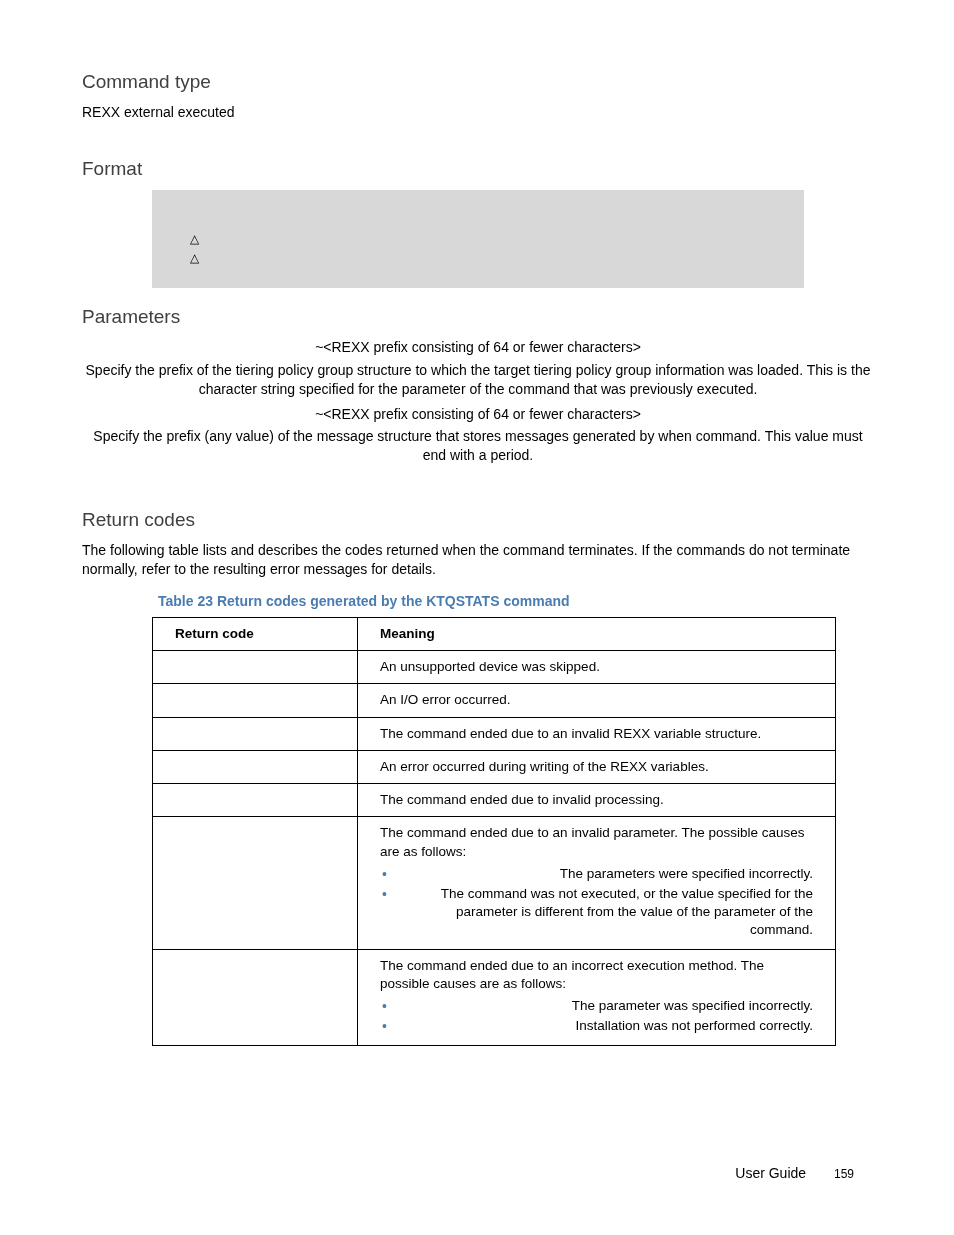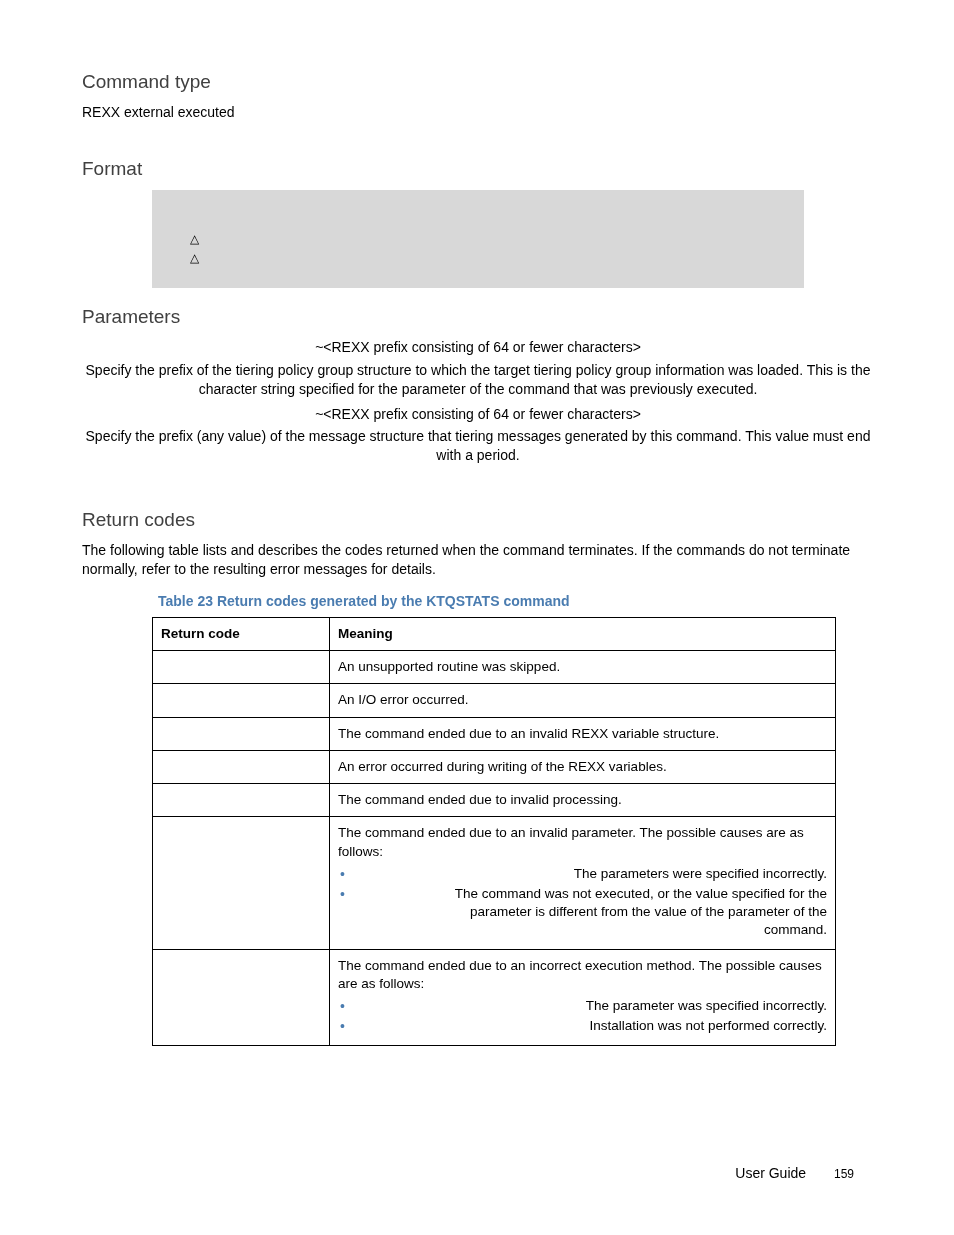--- a/index.html
+++ b/index.html
@@ -59,21 +59,21 @@
     margin: 14px 0 8px 76px;
     font-size: 14px;
   }
   table.codes {
     border-collapse: collapse;
     margin-left: 70px;
     width: 684px;
   }
   table.codes th, table.codes td {
     border: 1px solid #000;
-    padding: 7px 8px;
+    padding: 7px 22px;
     vertical-align: top;
     text-align: left;
     font-size: 13.5px;
     line-height: 1.35;
   }
   table.codes th {
     font-weight: bold;
   }
   table.codes .col1 {
     width: 160px;
@@ -132,42 +132,42 @@
   </div>
 
   <h2 class="section-heading">Parameters</h2>
 
   <p class="body-text param-label-centered">~&lt;REXX prefix consisting of 64 or fewer characters&gt;</p>
   <p class="body-text indent2">
     <span>Specify the prefix of the tiering policy group structure to which the target tiering policy group in­formation was loaded. This is the character string specified for the </span><span> parameter of the </span><span> command that was previously executed.</span>
   </p>
 
   <p class="body-text param-label-centered">~&lt;REXX prefix consisting of 64 or fewer characters&gt;</p>
-  <p class="body-text indent2">Specify the prefix (any value) of the message structure that tiering messages generated by this command. This value must end with a period.</p>
+  <p class="body-text indent2">Specify the prefix (any value) of the message structure that stores messages generated by when command. This value must end with a period.</p>
 
   <div class="spacer-lg"></div>
 
   <h2 class="section-heading">Return codes</h2>
   <p class="body-text indent">
     <span>The following table lists and describes the codes returned when the </span><span> command terminates. If the commands do not terminate normally, refer to the resulting error messages for details.</span>
   </p>
 
   <div class="table-caption">Table 23 Return codes generated by the KTQSTATS command</div>
 
   <table class="codes">
     <thead>
       <tr>
         <th class="col1">Return code</th>
         <th>Meaning</th>
       </tr>
     </thead>
     <tbody>
       <tr>
         <td class="col1"></td>
-        <td>An unsupported routine was skipped.</td>
+        <td>An unsupported device was skipped.</td>
       </tr>
       <tr>
         <td class="col1"></td>
         <td>An I/O error occurred.</td>
       </tr>
       <tr>
         <td class="col1"></td>
         <td>The command ended due to an invalid REXX variable structure.</td>
       </tr>
       <tr>

